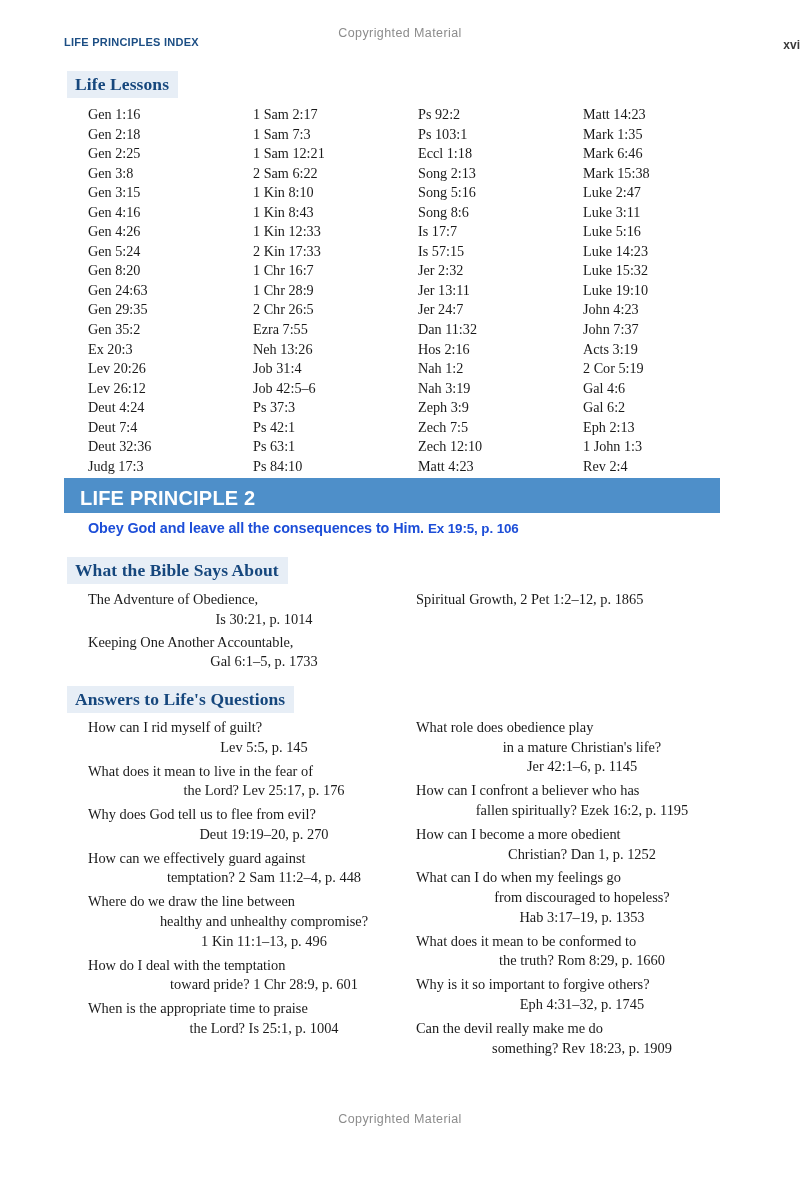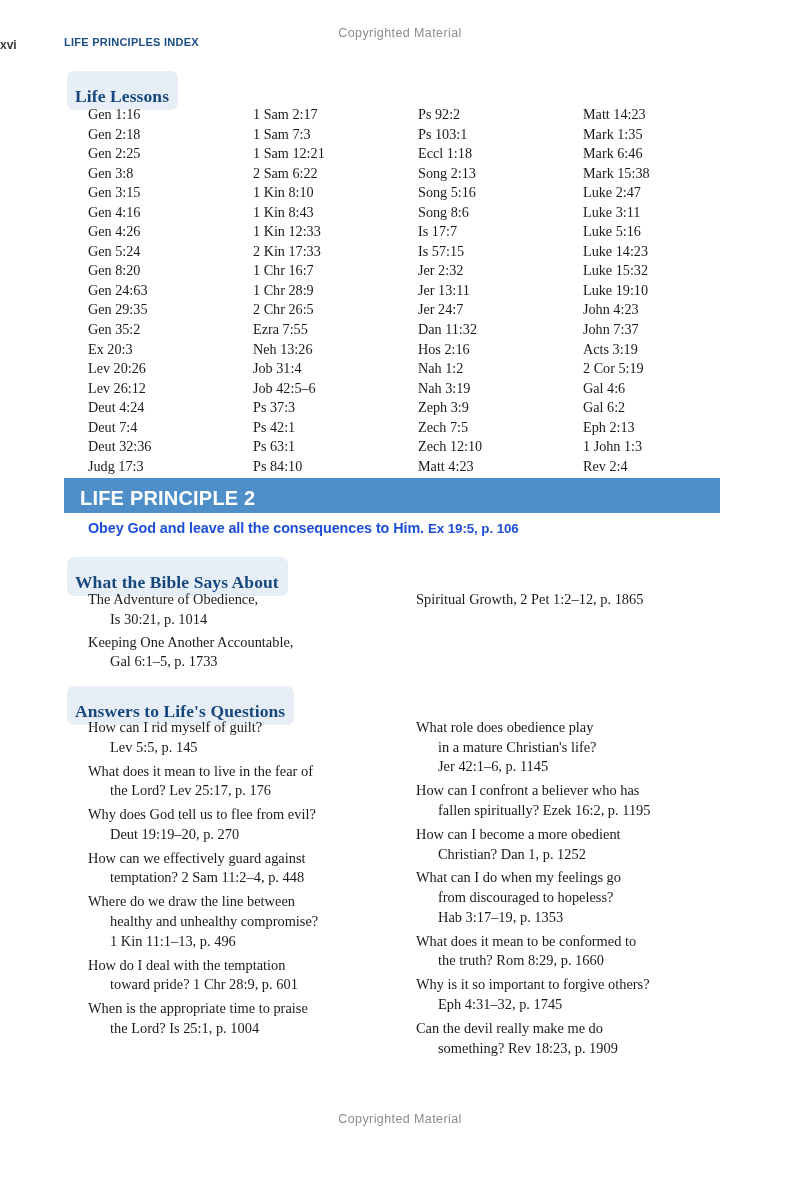--- a/index.html
+++ b/index.html
@@ -25,22 +25,22 @@
     text-align: center;
     font-family: "Liberation Sans", sans-serif;
     font-size: 12.5px;
     letter-spacing: 0.4px;
     color: #8c8c8c;
   }
   .folio {
     position: absolute;
     top: 38px;
     left: 0;
-    width: 652px;
-    text-align: left;
+    width: 800px;
+    text-align: right;
     font-family: "Liberation Sans", sans-serif;
     font-weight: bold;
     font-size: 12px;
     color: #3a3a3a;
   }
 
   .running-head {
     position: absolute;
     top: 36px;
     left: 64px;
@@ -54,24 +54,23 @@
   
   .sec-head {
     position: absolute;
     display: inline-block;
     background: #e7eef6;
     color: #16477d;
     font-family: "Liberation Serif", serif;
     font-weight: bold;
     font-size: 17.5px;
     letter-spacing: 0.1px;
-    padding: 16px 9px 5px 8px;
+    padding: 4px 9px 5px 8px;
     line-height: 1.05;
     white-space: nowrap;
-    border-radius: 7px;
   }
   #sec-life-lessons { top: 71px; left: 67px; }
   #sec-bible-says   { top: 557px; left: 67px; }
   #sec-answers      { top: 686px; left: 67px; }
 
   
   .ll-grid {
     position: absolute;
     top: 105px;
     left: 88px;
@@ -139,21 +138,21 @@
   .two-col .col-right { left: 352px; width: 310px; }
 
   .entry {
     margin-bottom: 3.2px;
     line-height: 19.7px;
   }
   .entry .ln {
     display: block;
     white-space: nowrap;
   }
-  .entry .ln.indent { padding-left: 22px; }
+  .entry .ln.indent { padding-left: 22px; text-align: center; }
   .q-entry { margin-bottom: 4.2px; }
 
   
   .watermark-bottom {
     position: absolute;
     top: 1112px;
     left: 0;
     width: 800px;
     text-align: center;
     font-family: "Liberation Sans", sans-serif;

